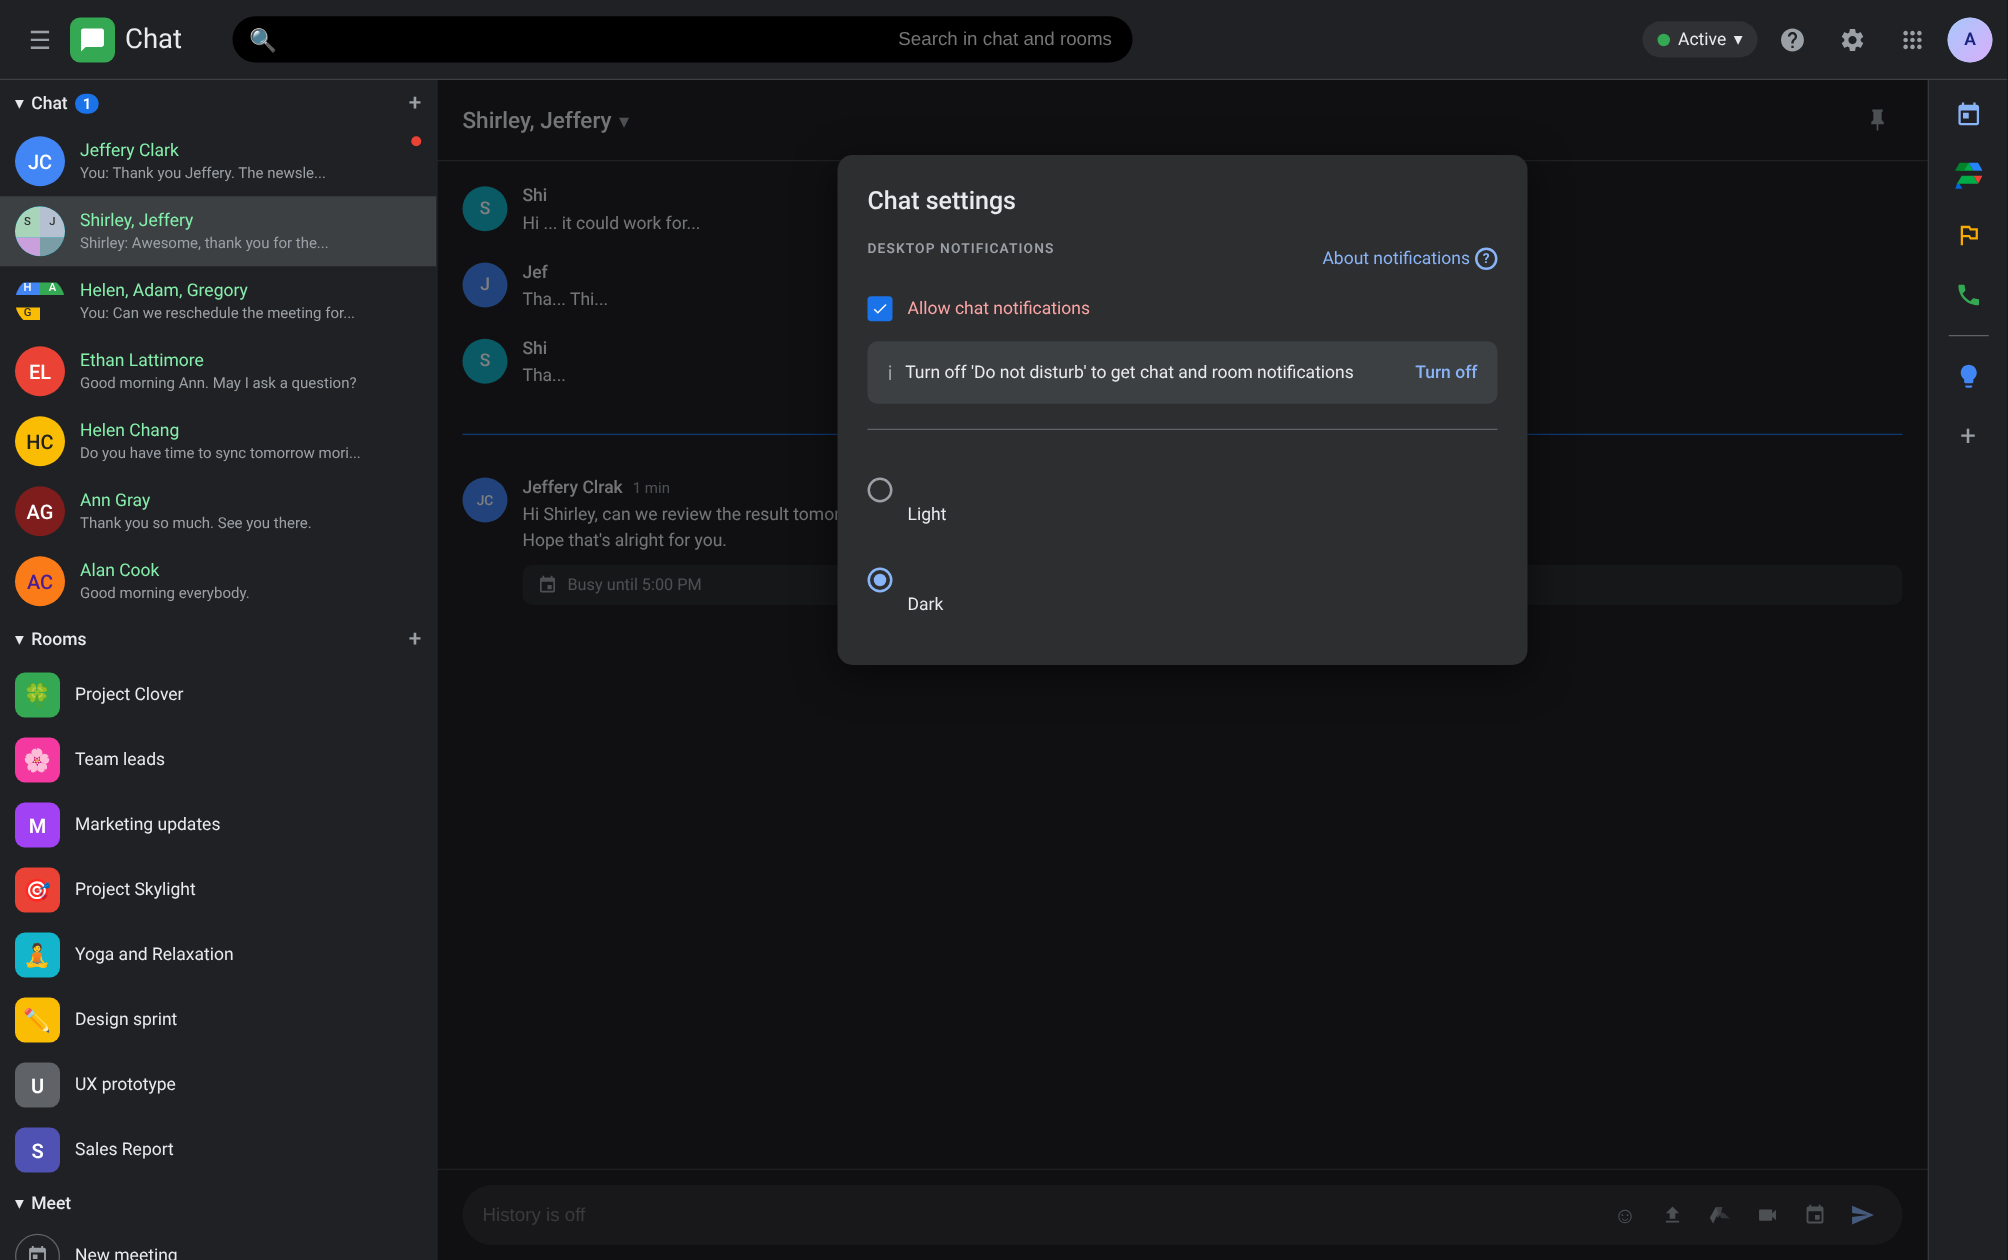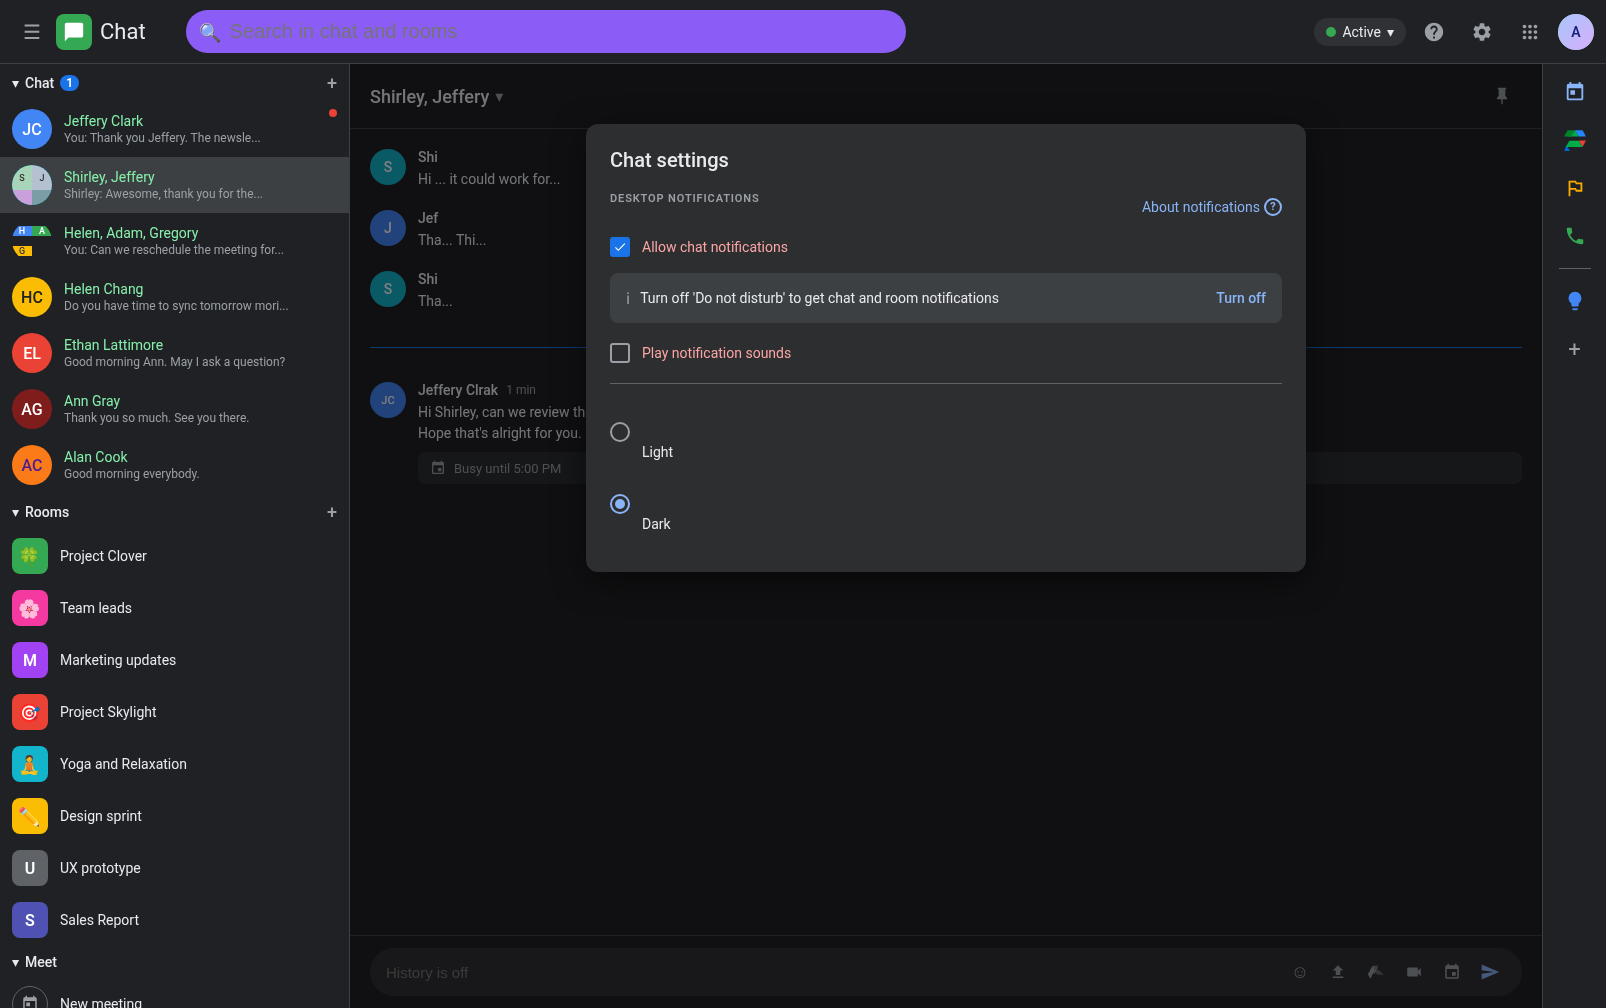--- a/index.html
+++ b/index.html
@@ -46,27 +46,28 @@
       font-weight: 400;
       margin-right: 20px;
     }
     .nav-search {
       flex: 1;
       max-width: 720px;
       margin: 0 20px;
     }
     .nav-search input {
       width: 100%;
-      background: #8b5cf6;
+      background: #000000;
       border: none;
       border-radius: 24px;
       padding: 10px 16px 10px 44px;
       color: #e8eaed;
-      font-size: 20px;
+      font-size: 15px;
       outline: none;
+      text-align: right;
     }
     .nav-search-wrap {
       position: relative;
     }
     .nav-search-wrap .search-icon {
       position: absolute;
       left: 14px; top: 50%; transform: translateY(-50%);
       color: #9aa0a6;
       font-size: 18px;
     }
@@ -390,21 +391,21 @@
       background: rgba(0,0,0,0.5);
       display: flex;
       align-items: flex-start;
       justify-content: center;
       padding-top: 60px;
       z-index: 100;
     }
     .modal {
       background: #2d2e30;
       border-radius: 12px;
-      width: 720px;
+      width: 552px;
       max-height: 480px;
       overflow-y: auto;
       padding: 24px;
       box-shadow: 0 8px 32px rgba(0,0,0,0.5);
     }
     .modal::-webkit-scrollbar { width: 6px; }
     .modal::-webkit-scrollbar-thumb { background: #5f6368; border-radius: 3px; }
     .modal-title {
       font-size: 20px;
       font-weight: 500;
@@ -597,32 +598,32 @@
         <div style="background:#fbbc04;display:flex;align-items:center;justify-content:center;font-size:9px;color:#333;">G</div>
         <div style="background:#ea4335;display:flex;align-items:center;justify-content:center;font-size:9px;color:white;"></div>
       </div>
       <div class="chat-info">
         <div class="chat-name">Helen, Adam, Gregory</div>
         <div class="chat-preview">You: Can we reschedule the meeting for...</div>
       </div>
     </div>
 
     <div class="chat-item">
+      <div class="chat-avatar av-red">EL</div>
+      <div class="chat-info">
+        <div class="chat-name">Ethan Lattimore</div>
+        <div class="chat-preview">Good morning Ann. May I ask a question?</div>
+      </div>
+    </div>
+
+    <div class="chat-item">
       <div class="chat-avatar av-yellow">HC</div>
       <div class="chat-info">
         <div class="chat-name">Helen Chang</div>
         <div class="chat-preview">Do you have time to sync tomorrow mori...</div>
-      </div>
-    </div>
-
-    <div class="chat-item">
-      <div class="chat-avatar av-red">EL</div>
-      <div class="chat-info">
-        <div class="chat-name">Ethan Lattimore</div>
-        <div class="chat-preview">Good morning Ann. May I ask a question?</div>
       </div>
     </div>
 
     <div class="chat-item">
       <div class="chat-avatar av-purple">AG</div>
       <div class="chat-info">
         <div class="chat-name">Ann Gray</div>
         <div class="chat-preview">Thank you so much. See you there.</div>
       </div>
     </div>
@@ -821,24 +822,20 @@
         </div>
 
         <div class="dnd-banner">
           <div class="dnd-text">
             <span class="dnd-icon">ℹ</span>
             <span>Turn off 'Do not disturb' to get chat and room notifications</span>
           </div>
           <span class="turn-off-link">Turn off</span>
         </div>
 
-        <div class="checkbox-row">
-          <div class="checkbox-custom unchecked"></div>
-          <span class="checkbox-label">Play notification sounds</span>
-        </div>
 
         <div class="modal-section-sep"></div>
 
 
         <div class="radio-row">
           <div class="radio-custom"></div>
           <span class="radio-label">Light</span>
         </div>
 
         <div class="radio-row">

